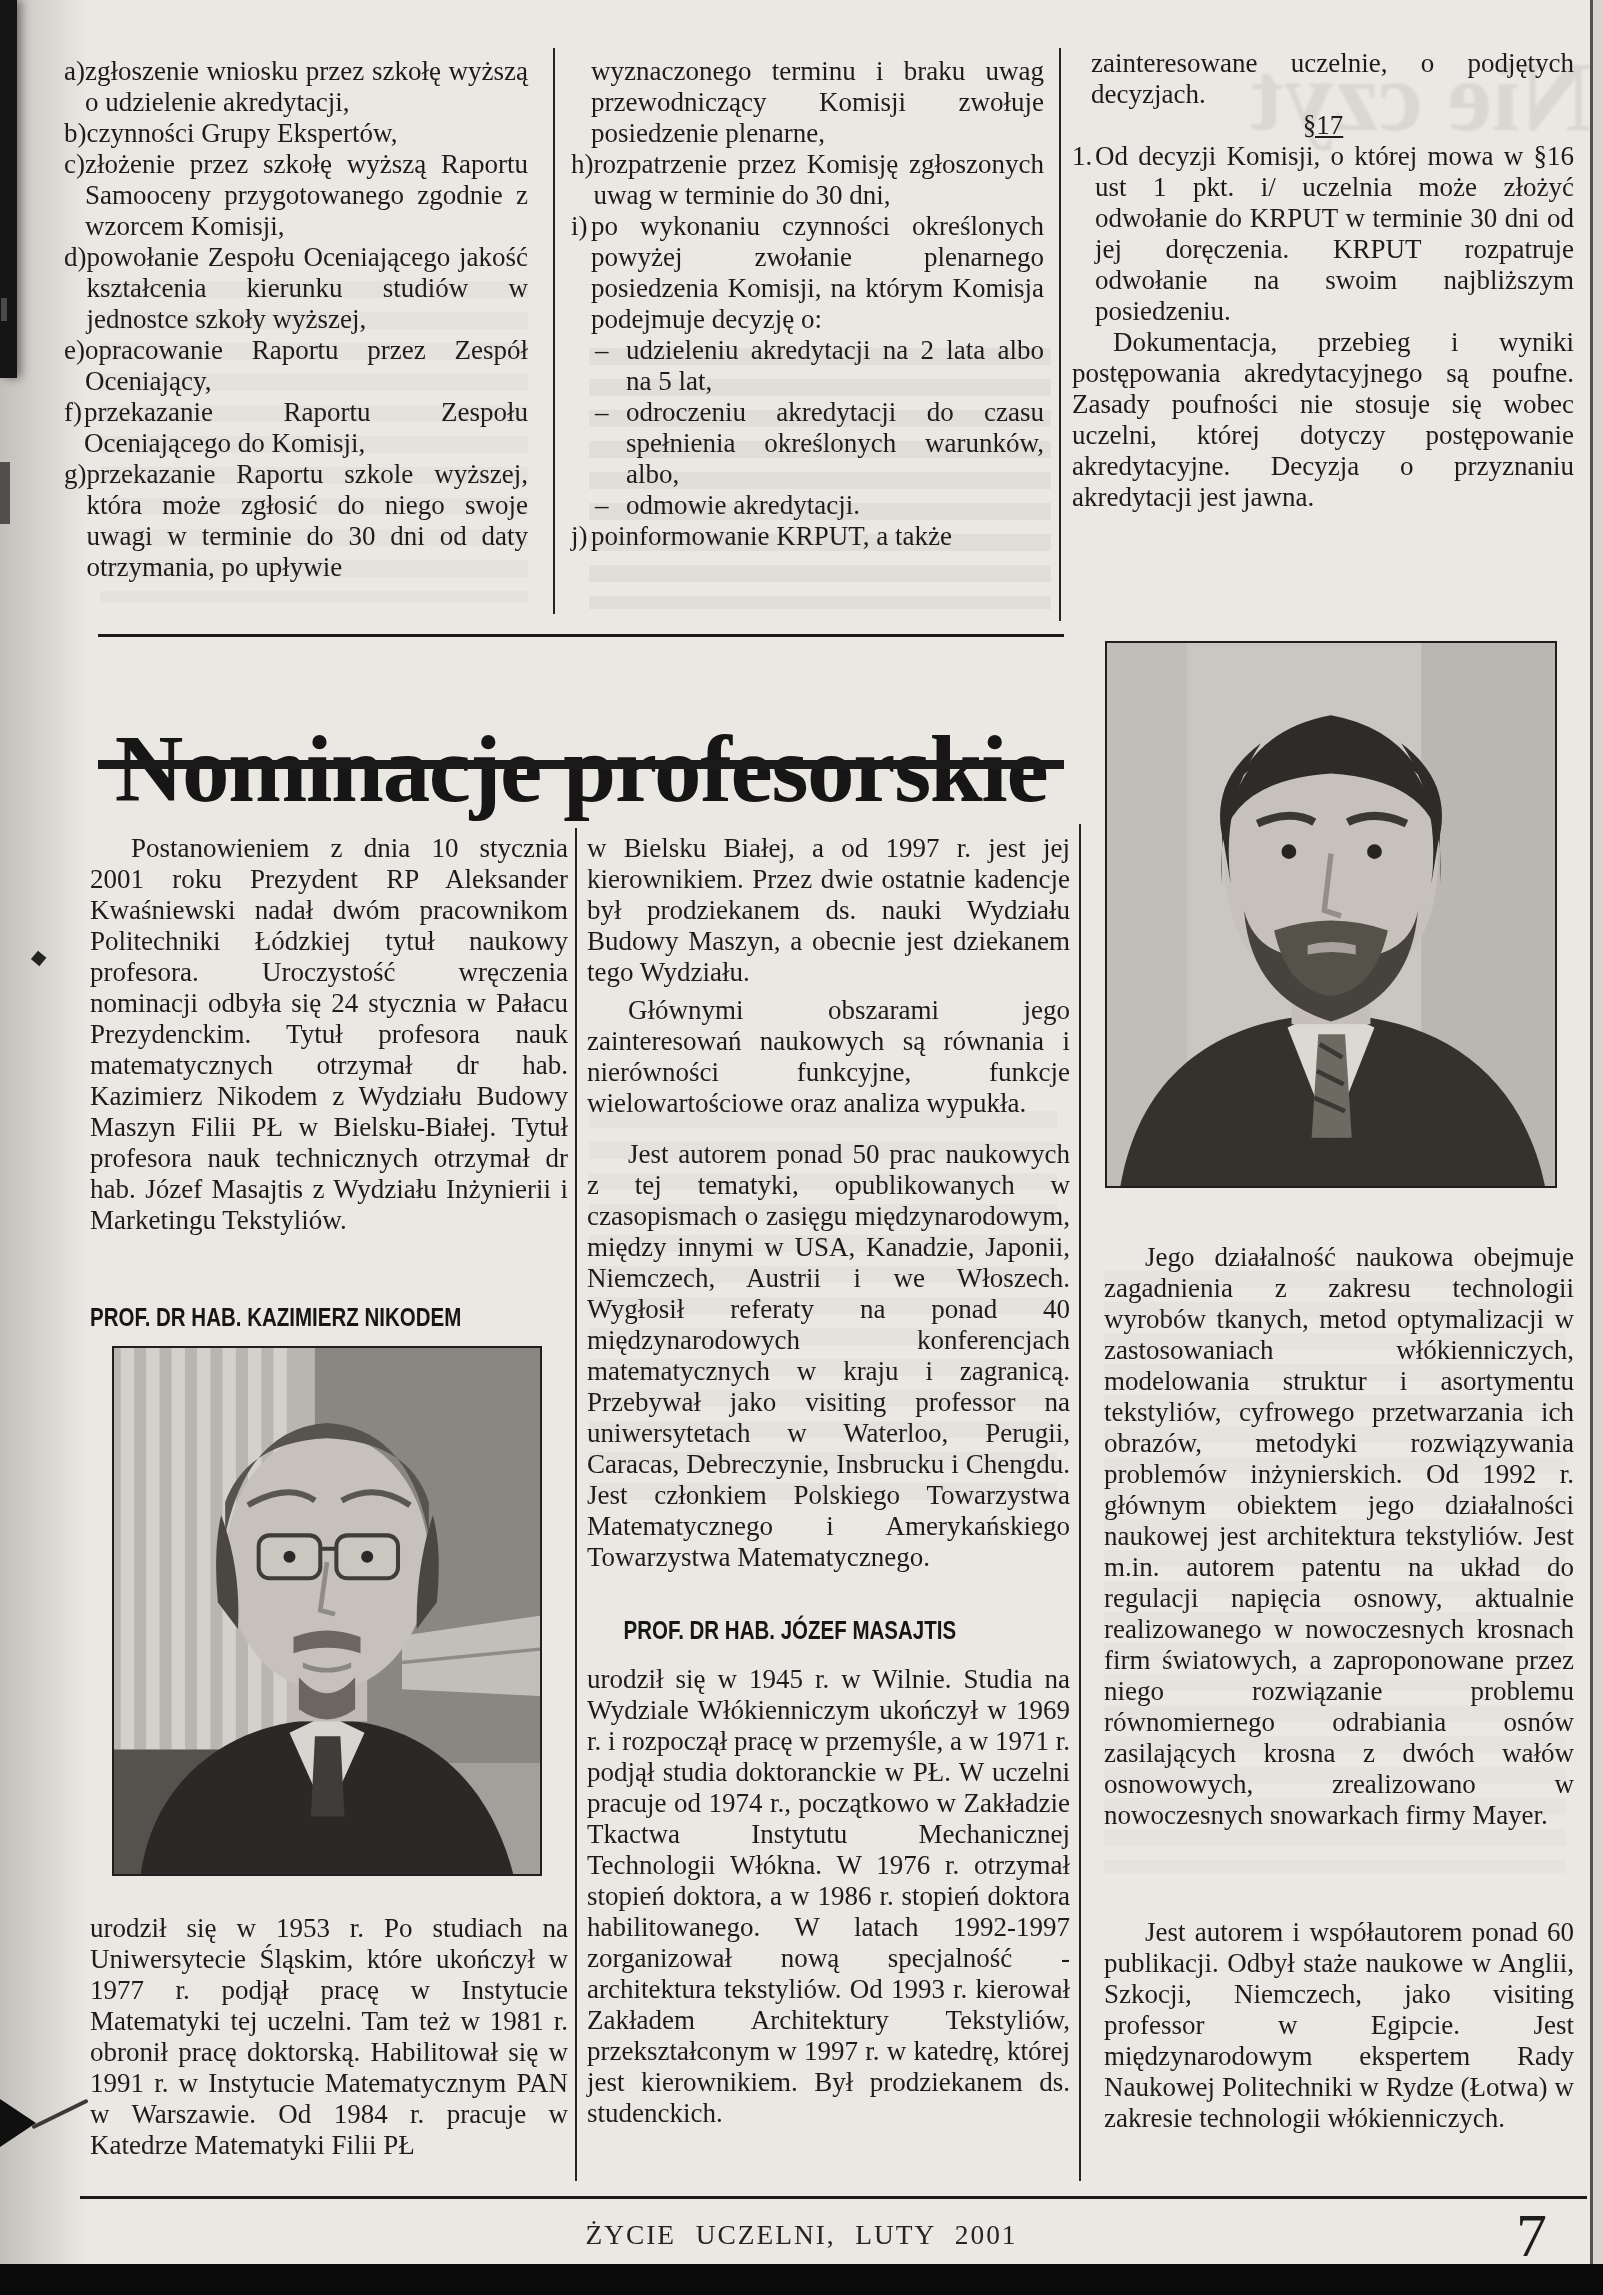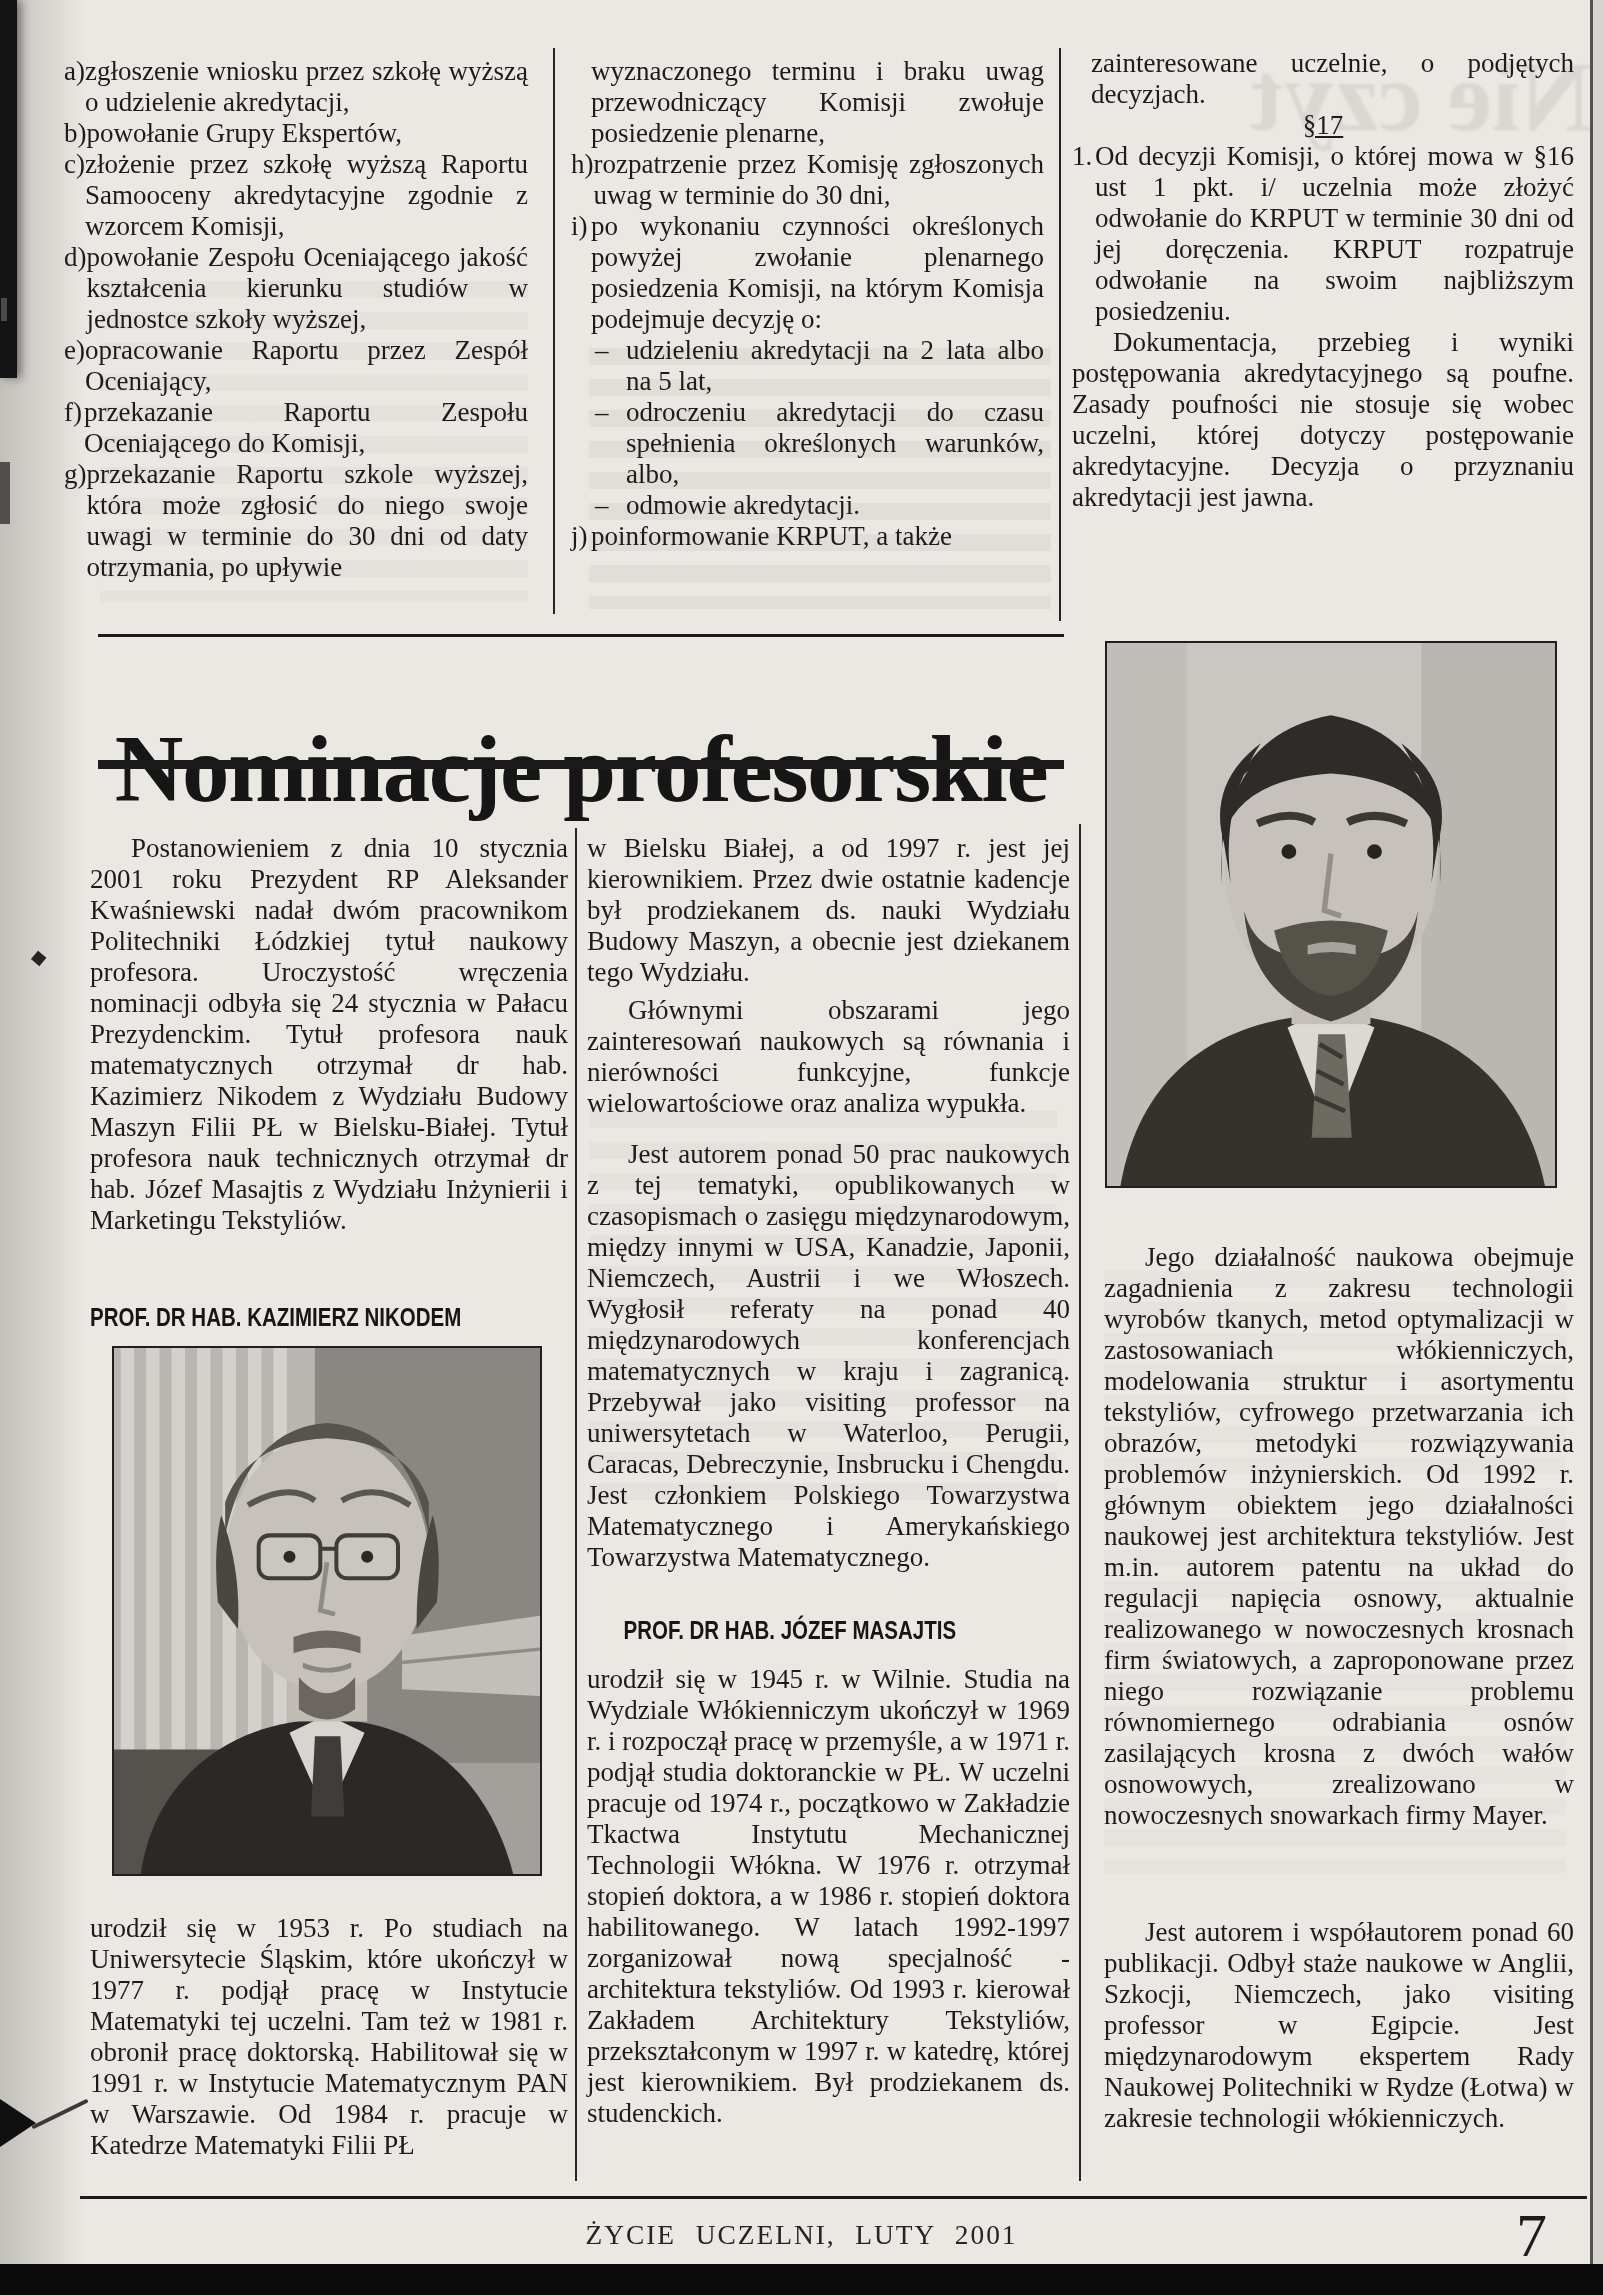--- a/index.html
+++ b/index.html
@@ -131,25 +131,25 @@
   <div class="vrule vr-art-1"></div>
   <div class="vrule vr-art-2"></div>
 
   <section class="tblock tc1">
     <div class="li">
       <span class="lbl">a)</span>
       <span class="txt">zgłoszenie wniosku przez szkołę wyższą o udzielenie akredytacji,</span>
     </div>
     <div class="li">
       <span class="lbl">b)</span>
-      <span class="txt">powołanie Grupy Ekspertów,</span>
+      <span class="txt">czynności Grupy Ekspertów,</span>
     </div>
     <div class="li">
       <span class="lbl">c)</span>
-      <span class="txt">złożenie przez szkołę wyższą Raportu Samooceny akredytacyjne zgodnie z wzorcem Komisji,</span>
+      <span class="txt">złożenie przez szkołę wyższą Raportu Samooceny przygotowanego zgodnie z wzorcem Komisji,</span>
     </div>
     <div class="li">
       <span class="lbl">d)</span>
       <span class="txt">powołanie Zespołu Oceniającego jakość kształcenia kierunku studiów w jednostce szkoły wyższej,</span>
     </div>
     <div class="li">
       <span class="lbl">e)</span>
       <span class="txt">opracowanie Raportu przez Zespół Oceniający,</span>
     </div>
     <div class="li">

